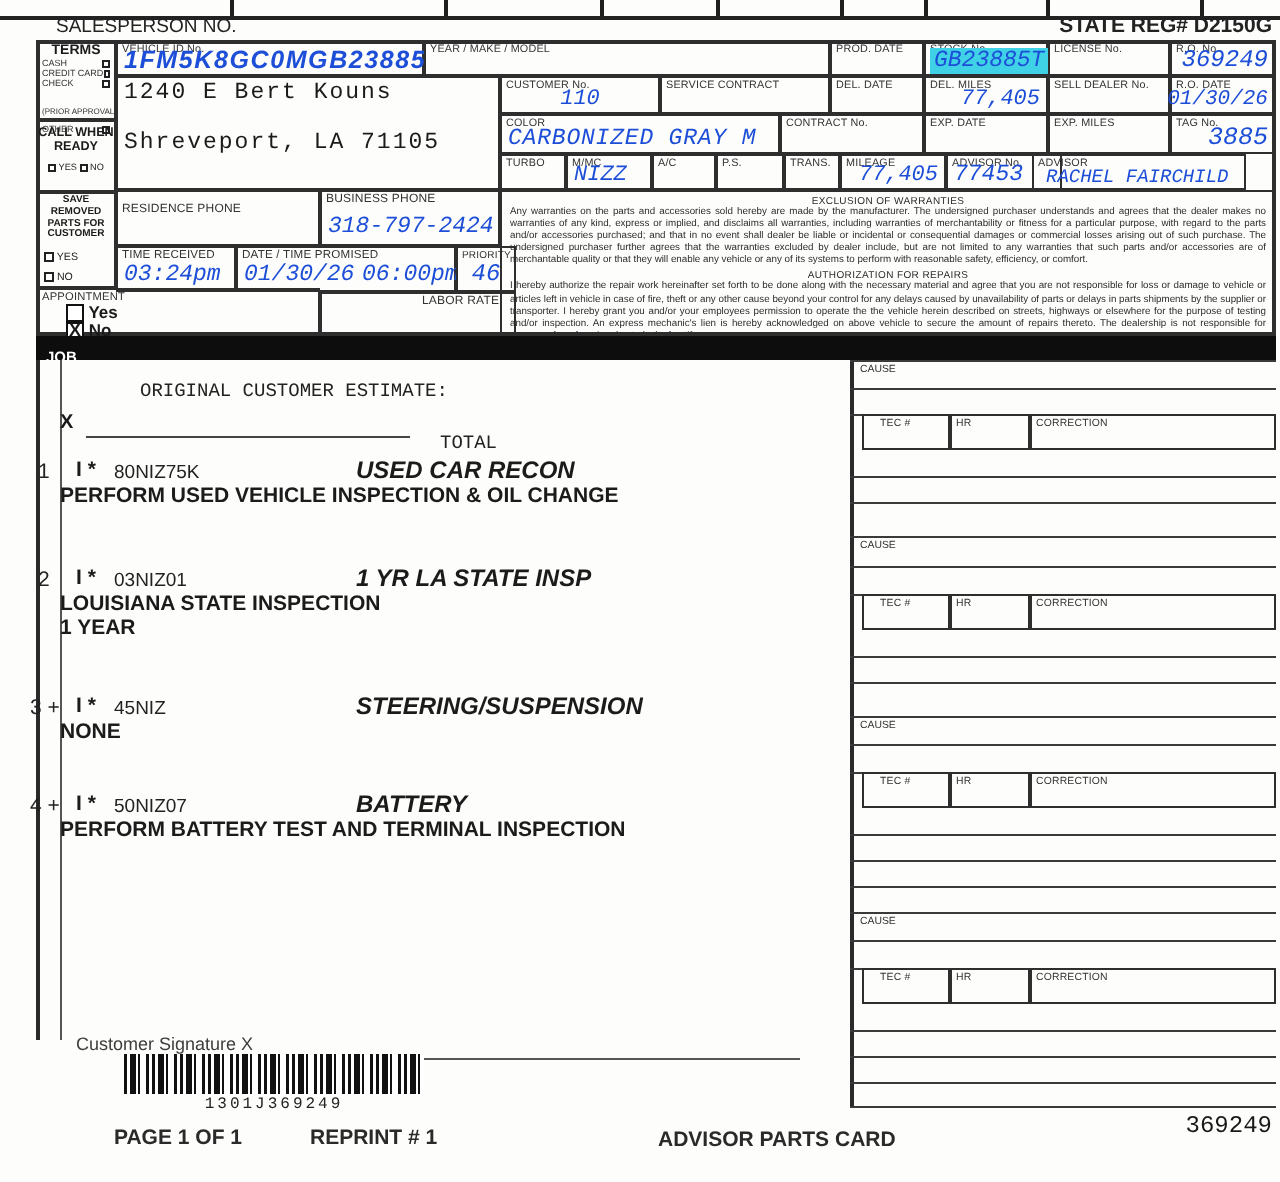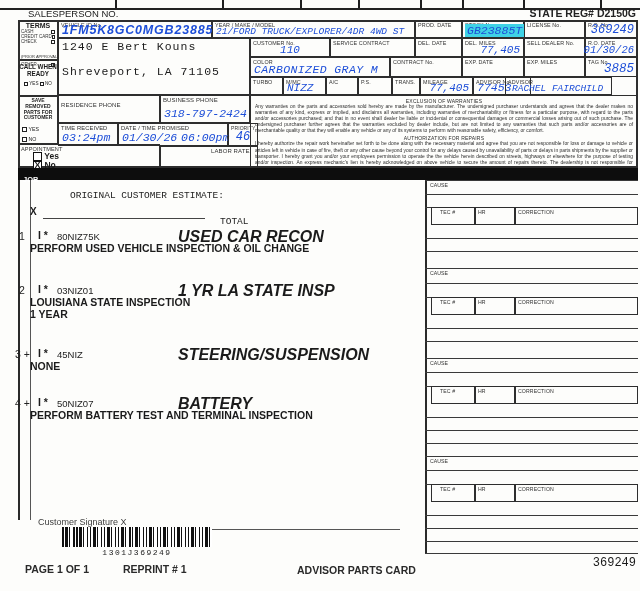--- a/index.html
+++ b/index.html
@@ -17,28 +17,28 @@
   .cb{display:inline-block;width:5px;height:5px;border:1px solid #222;box-sizing:border-box;vertical-align:middle;background:#fff;}
   .cbbig{display:inline-block;width:9px;height:9px;border:1.3px solid #111;box-sizing:border-box;
          font-size:9px;line-height:7px;text-align:center;font-weight:bold;vertical-align:middle;background:#fff;}
   
   .hline{position:absolute;border-top:1px solid #3a3a3a;height:0;}
   .vline{position:absolute;border-left:1px solid #3a3a3a;width:0;}
   .tick{position:absolute;top:0;width:2px;height:8px;background:#1f1f1f;}
   
   .lbl-sm{font-size:5.4px;color:#333;white-space:nowrap;}
   .mono{font-family:"Liberation Mono","DejaVu Sans Mono",monospace;}
-  .jobtitle{font-weight:bold;font-style:italic;font-size:16px;white-space:nowrap;}
+  .jobtitle{font-weight:bold;font-style:italic;font-size:12px;white-space:nowrap;}
   .jobdesc{font-weight:bold;font-size:10.5px;white-space:nowrap;}
   .jobcode{font-size:9.5px;color:#222;white-space:nowrap;}
   .jobflag{font-weight:bold;font-size:10.5px;}
   .jobnum{font-size:10.5px;color:#222;}
   .disc{font-size:4.9px;line-height:6.1px;color:#2c2c2c;text-align:justify;}
   .disc-h{font-size:5px;text-align:center;color:#2c2c2c;letter-spacing:.2px;margin:1px 0 0 0;}
-  .footer-t{font-weight:bold;font-size:10.5px;color:#2a2a2a;white-space:nowrap;}
+  .footer-t{font-weight:bold;font-size:10.5px;color:#2a2a2a;white-space:nowrap;margin-left:32px;}
   .hl{background:#3fd2e6;padding:0 2px;}
   .barcode{position:absolute;background:repeating-linear-gradient(90deg,
       #111 0px,#111 1.5px,#fff 1.5px,#fff 3px,
       #111 3px,#111 6px,#fff 6px,#fff 7px,
       #111 7px,#111 8px,#fff 8px,#fff 11px,
       #111 11px,#111 12.5px,#fff 12.5px,#fff 14px);}
 </style>
 </head>
 <body>
 
@@ -123,21 +123,20 @@
       <span>No</span>
     </div>
   </div>
 
   <div class="fbox" style="left:58px;top:20px;width:154px;height:18px;">
     <div class="flbl">VEHICLE ID No.</div>
     <div class="fval" style="font-family:'Liberation Sans',sans-serif;font-weight:bold;font-size:12.5px;letter-spacing:.8px;bottom:0;">1FM5K8GC0MGB23885</div>
   </div>
   <div class="fbox" style="left:212px;top:20px;width:203px;height:18px;">
     <div class="flbl">YEAR / MAKE / MODEL</div>
-    <div class="fval" style="font-size:9.5px;bottom:0;">21/FORD TRUCK/EXPLORER/4DR 4WD ST</div>
   </div>
   <div class="fbox" style="left:415px;top:20px;width:47px;height:18px;">
     <div class="flbl">PROD. DATE</div>
   </div>
   <div class="fbox" style="left:462px;top:20px;width:62px;height:18px;">
     <div class="flbl">STOCK No.</div>
     <div class="fval hl" style="font-size:11.5px;bottom:0;left:2px;">GB23885T</div>
   </div>
   <div class="fbox" style="left:524px;top:20px;width:61px;height:18px;">
     <div class="flbl">LICENSE No.</div>
@@ -209,21 +208,21 @@
     <div class="flbl">TRANS.</div>
   </div>
   <div class="fbox" style="left:420px;top:77px;width:53px;height:18px;">
     <div class="flbl">MILEAGE</div>
     <div class="fval r" style="bottom:0;">77,405</div>
   </div>
   <div class="fbox" style="left:473px;top:77px;width:58px;height:18px;text-align:right;">
     <div class="flbl">ADVISOR No.</div>
     <div class="fval" style="font-size:11.5px;bottom:0;">77453</div>
   </div>
-  <div class="fbox" style="left:505px;top:77px;width:107px;height:18px;padding-left:48px;">
+  <div class="fbox" style="left:516px;top:77px;width:107px;height:18px;padding-left:48px;">
     <div class="flbl">ADVISOR</div>
     <div class="fval" style="font-size:9.5px;left:6px;bottom:0;">RACHEL FAIRCHILD</div>
   </div>
 
   <div class="fbox" style="left:58px;top:95px;width:102px;height:28px;">
     <div class="flbl" style="font-size:6px;top:6px;">RESIDENCE PHONE</div>
   </div>
   <div class="fbox" style="left:160px;top:95px;width:90px;height:28px;">
     <div class="flbl" style="font-size:6px;">BUSINESS PHONE</div>
     <div class="fval" style="font-size:11.5px;bottom:2px;">318-797-2424</div>

